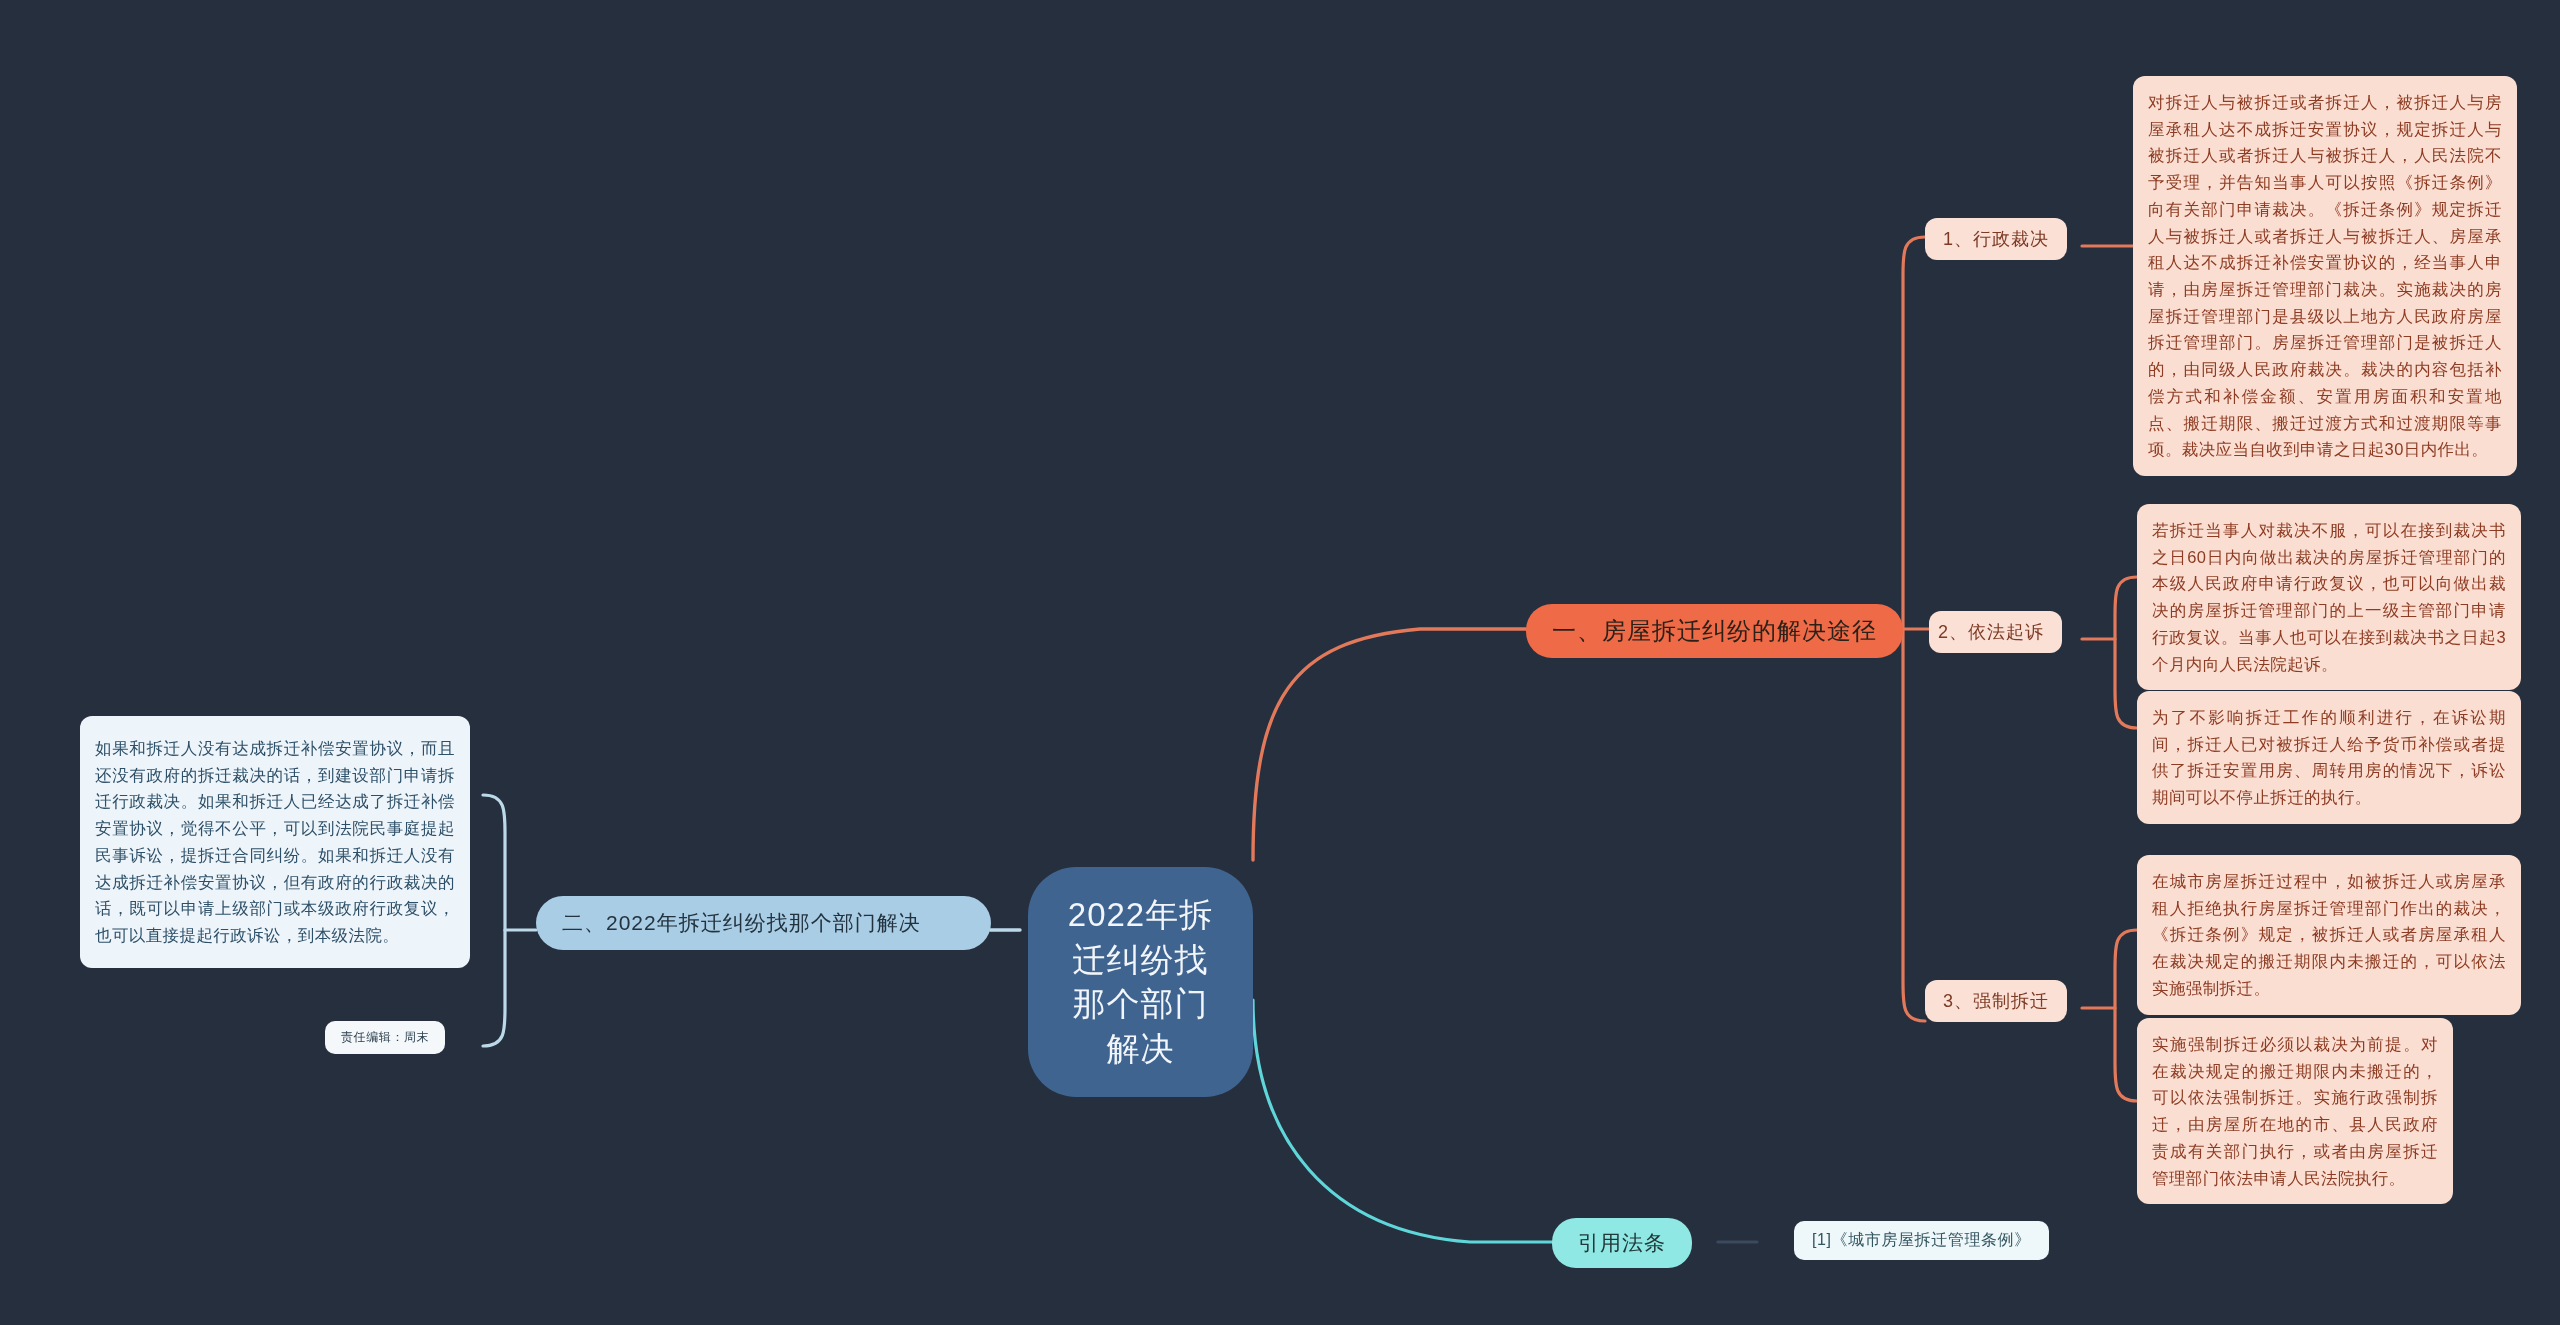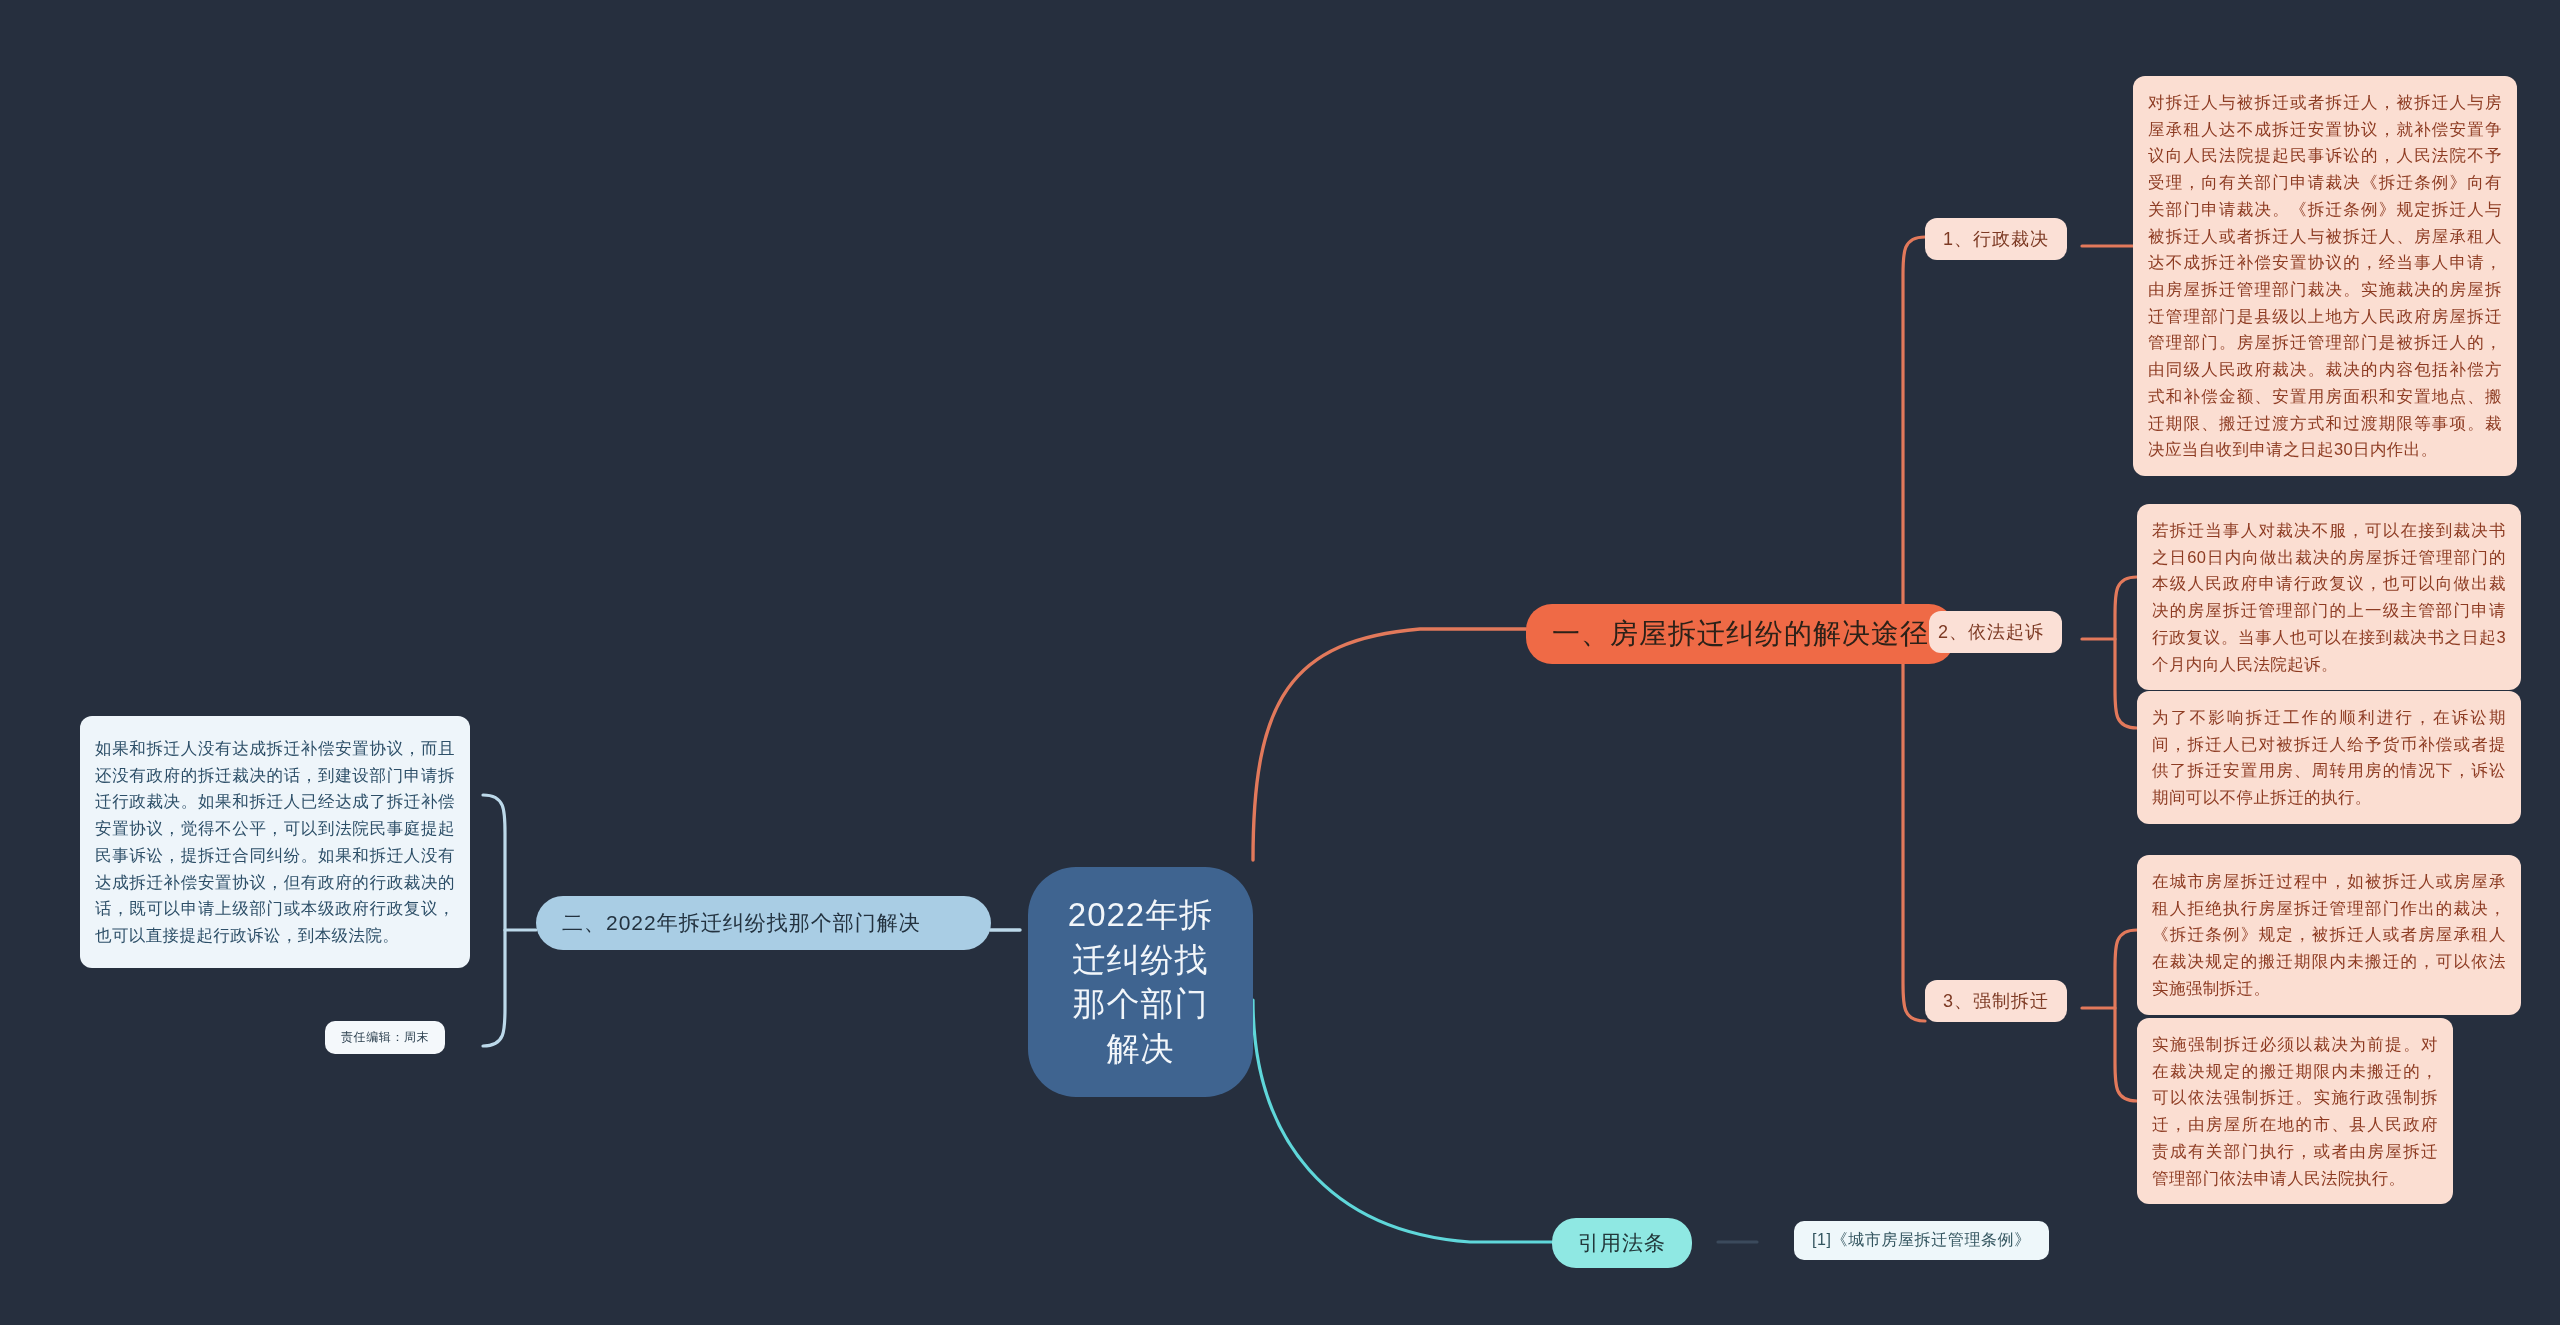--- a/index.html
+++ b/index.html
@@ -26,21 +26,21 @@
     padding:26px 34px;
     letter-spacing:1px;
     display:flex;align-items:center;justify-content:center;
   }
 
   
   .b-orange{
     background:#ef6a46;
     color:#2b2118;
     border-radius:26px;
-    font-size:28px;
+    font-size:24px;
     padding:11px 26px;
     white-space:nowrap;
     letter-spacing:1px;
   }
   
   .b-blue{
     background:#a9cde4;
     color:#23323f;
     border-radius:30px;
     font-size:21px;
@@ -156,21 +156,21 @@
 
   <div class="node sub-peach" style="left:1929px;top:611px;padding-left:9px;">
     <span>2、依法起诉</span>
   </div>
 
   <div class="node sub-peach" style="left:1925px;top:980px;">
     <span>3、强制拆迁</span>
   </div>
 
   <div class="node card-peach" style="left:2133px;top:76px;width:384px;">
-    <span>对拆迁人与被拆迁或者拆迁人，被拆迁人与房屋承租人达不成拆迁安置协议，就补偿安置争议向人民法院提起民事诉讼的，人民法院不予受理，向有关部门申请裁决《拆迁条例》向有关部门申请裁决。《拆迁条例》规定拆迁人与被拆迁人或者拆迁人与被拆迁人、房屋承租人达不成拆迁补偿安置协议的，经当事人申请，由房屋拆迁管理部门裁决。实施裁决的房屋拆迁管理部门是县级以上地方人民政府房屋拆迁管理部门。房屋拆迁管理部门是被拆迁人的，由同级人民政府裁决。裁决的内容包括补偿方式和补偿金额、安置用房面积和安置地点、搬迁期限、搬迁过渡方式和过渡期限等事项。裁决应当自收到申请之日起30日内作出。</span>
+    <span>对拆迁人与被拆迁或者拆迁人，被拆迁人与房屋承租人达不成拆迁安置协议，规定拆迁人与被拆迁人或者拆迁人与被拆迁人，人民法院不予受理，并告知当事人可以按照《拆迁条例》向有关部门申请裁决。《拆迁条例》规定拆迁人与被拆迁人或者拆迁人与被拆迁人、房屋承租人达不成拆迁补偿安置协议的，经当事人申请，由房屋拆迁管理部门裁决。实施裁决的房屋拆迁管理部门是县级以上地方人民政府房屋拆迁管理部门。房屋拆迁管理部门是被拆迁人的，由同级人民政府裁决。裁决的内容包括补偿方式和补偿金额、安置用房面积和安置地点、搬迁期限、搬迁过渡方式和过渡期限等事项。裁决应当自收到申请之日起30日内作出。</span>
   </div>
 
   <div class="node card-peach" style="left:2137px;top:504px;width:384px;">
     <span>若拆迁当事人对裁决不服，可以在接到裁决书之日60日内向做出裁决的房屋拆迁管理部门的本级人民政府申请行政复议，也可以向做出裁决的房屋拆迁管理部门的上一级主管部门申请行政复议。当事人也可以在接到裁决书之日起3个月内向人民法院起诉。</span>
   </div>
   <div class="node card-peach" style="left:2137px;top:855px;width:384px;">
     <span>在城市房屋拆迁过程中，如被拆迁人或房屋承租人拒绝执行房屋拆迁管理部门作出的裁决，《拆迁条例》规定，被拆迁人或者房屋承租人在裁决规定的搬迁期限内未搬迁的，可以依法实施强制拆迁。</span>
   </div>
 
   <div class="node card-peach" style="left:2137px;top:691px;width:384px;">

